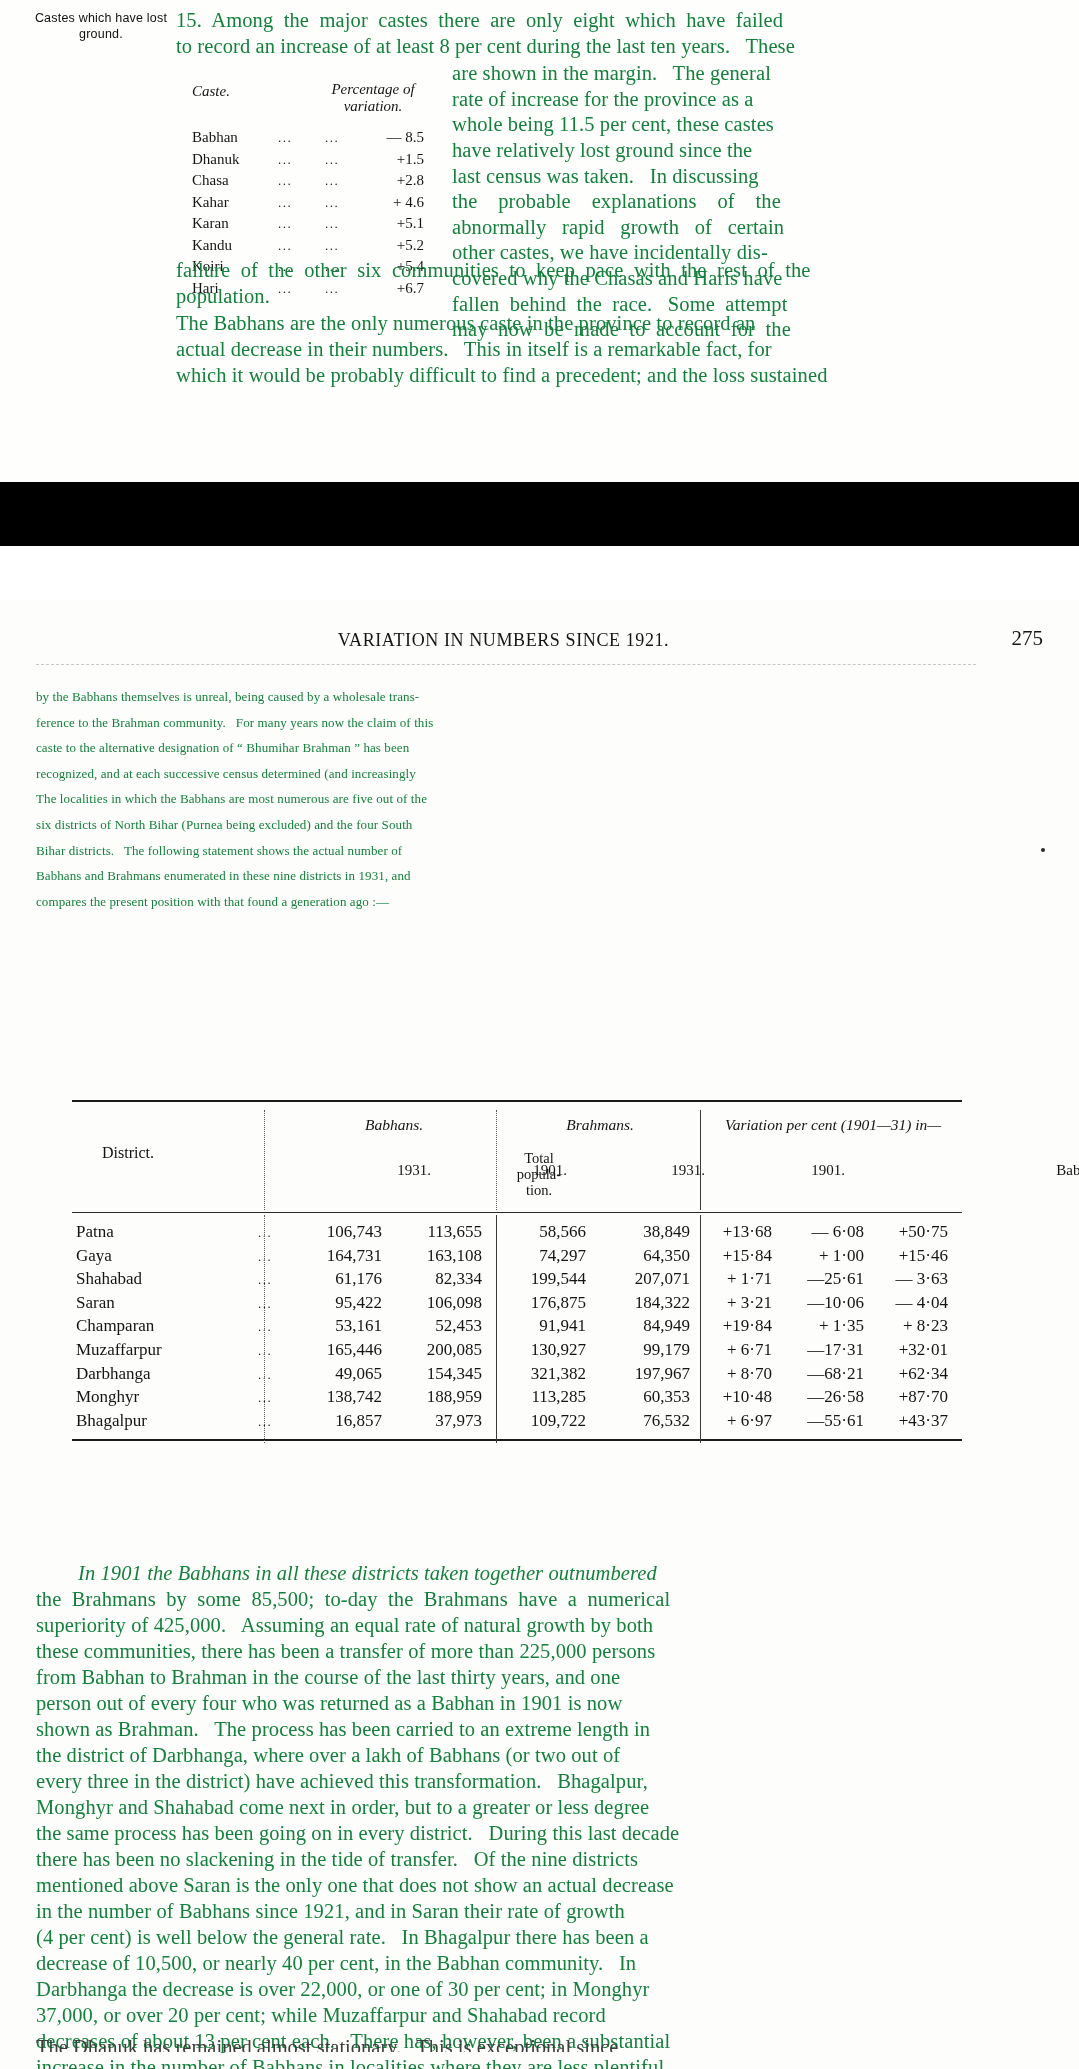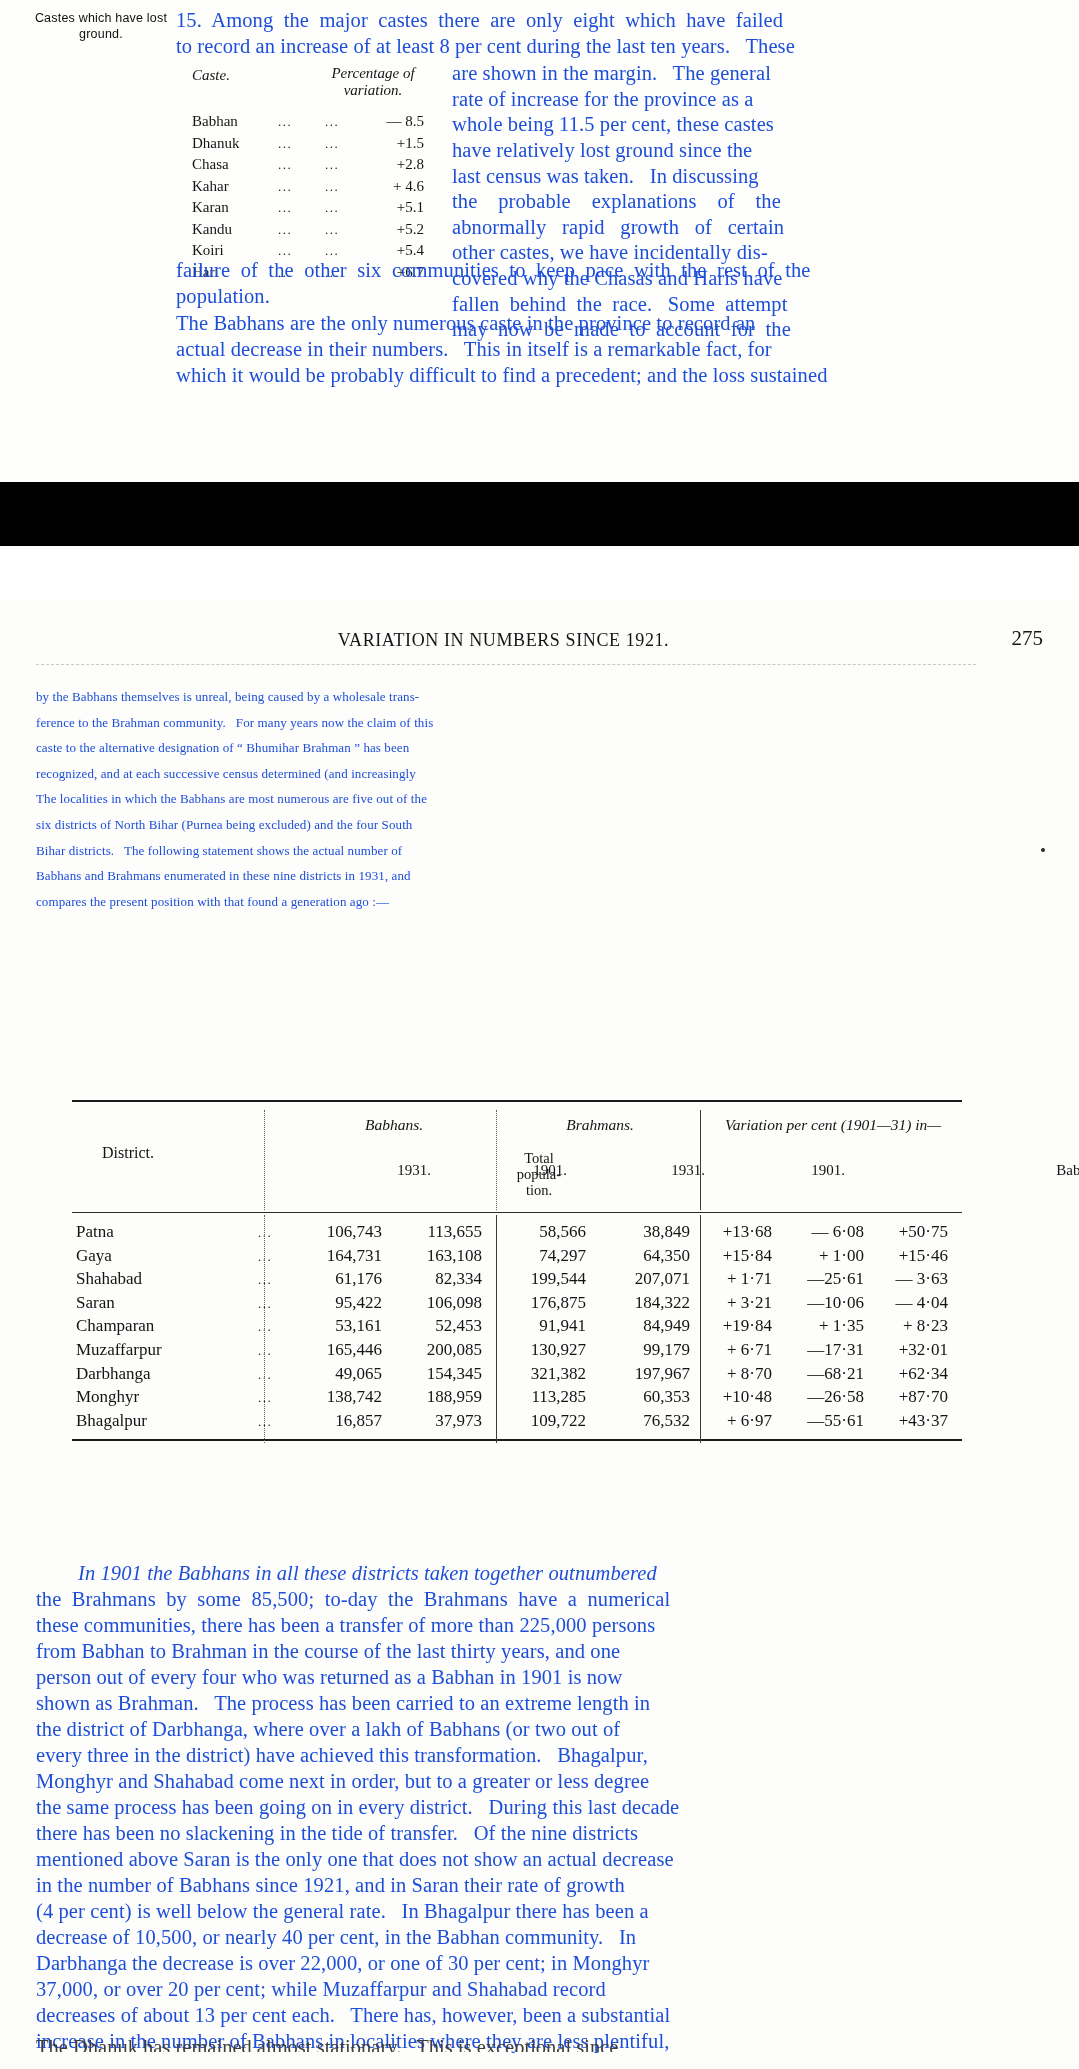--- a/index.html
+++ b/index.html
@@ -62,25 +62,25 @@
 
   
   .para15 {
     position: absolute;
     left: 176px; top: 8px;
     width: 832px;
   }
   .p-line {
     font-size: 20.5px;
     line-height: 25.6px;
-    color: #1d4ed8;
+    color: #15803d;
     white-space: pre;
     letter-spacing: 0.1px;
   }
-  .ital { font-style: italic; }
+  .ital { font-style: italic; margin-top: 16px; }
 
   
   .lead-lines { width: 832px; }
 
   
   .flow {
     position: relative;
     width: 832px;
     margin-top: 2px;
   }
@@ -554,20 +554,21 @@
           <span class="pct">+43·37</span>
         </div>
       </div>
 
       <div class="dt-rule"></div>
     </div>
 
     <div class="closing">
       <div class="p-line" style="text-indent:42px;font-style:italic;">In 1901 the Babhans in all these districts taken together outnumbered</div>
       <div class="p-line">the  Brahmans  by  some  85,500;  to-day  the  Brahmans  have  a  numerical</div>
+      <div class="p-line">superiority of 425,000.   Assuming an equal rate of natural growth by both</div>
       <div class="p-line">these communities, there has been a transfer of more than 225,000 persons</div>
       <div class="p-line">from Babhan to Brahman in the course of the last thirty years, and one</div>
       <div class="p-line">person out of every four who was returned as a Babhan in 1901 is now</div>
       <div class="p-line">shown as Brahman.   The process has been carried to an extreme length in</div>
       <div class="p-line">the district of Darbhanga, where over a lakh of Babhans (or two out of</div>
       <div class="p-line">every three in the district) have achieved this transformation.   Bhagalpur,</div>
       <div class="p-line">Monghyr and Shahabad come next in order, but to a greater or less degree</div>
       <div class="p-line">the same process has been going on in every district.   During this last decade</div>
       <div class="p-line">there has been no slackening in the tide of transfer.   Of the nine districts</div>
       <div class="p-line">mentioned above Saran is the only one that does not show an actual decrease</div>

